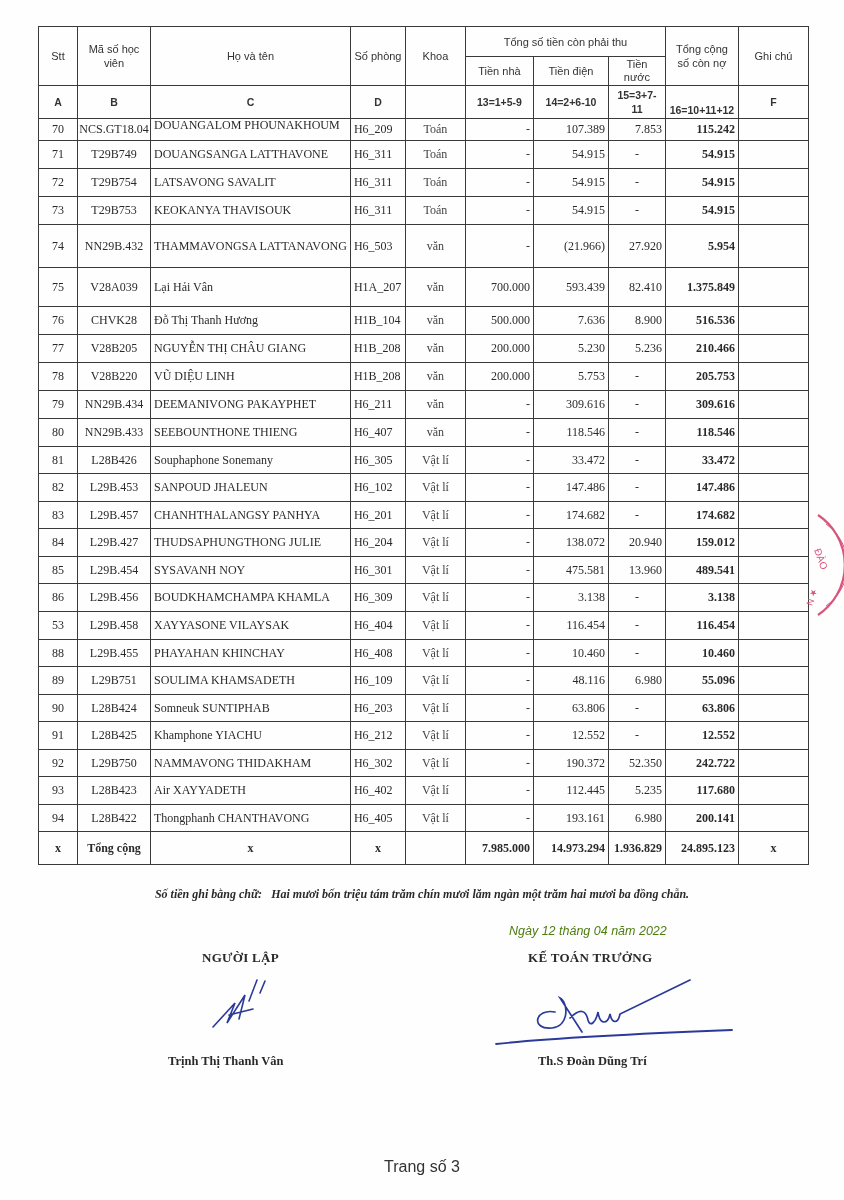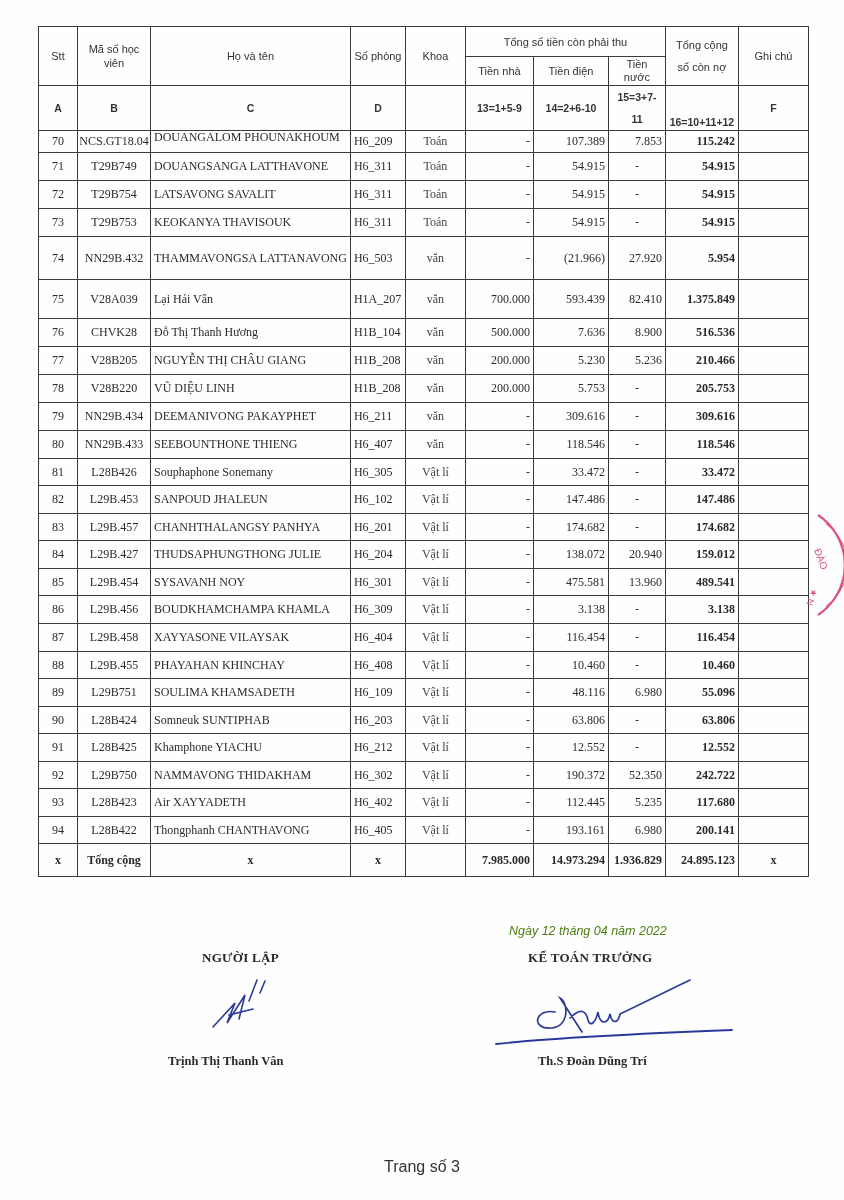--- a/index.html
+++ b/index.html
@@ -49,37 +49,37 @@
         <col style="width:70px">
     </colgroup>
     <thead>
       <tr style="height:30px">
         <th rowspan="2">Stt</th>
         <th rowspan="2" style="white-space:normal;line-height:14px"><span>Mã số học viên</span></th>
         <th rowspan="2">Họ và tên</th>
         <th rowspan="2">Số phòng</th>
         <th rowspan="2">Khoa</th>
         <th colspan="3">Tổng số tiền còn phải thu</th>
-        <th rowspan="2" style="white-space:normal;line-height:22px"><span>Tổng cộng số còn nợ</span></th>
+        <th rowspan="2" style="white-space:normal;line-height:14px"><span>Tổng cộng số còn nợ</span></th>
         <th rowspan="2">Ghi chú</th>
       </tr>
       <tr style="height:29px">
         <th>Tiền nhà</th>
         <th>Tiền điện</th>
         <th style="white-space:normal;line-height:13px"><span>Tiền nước</span></th>
       </tr>
       <tr style="height:33px">
         <th class="code">A</th>
         <th class="code">B</th>
         <th class="code">C</th>
         <th class="code">D</th>
         <th class="code"></th>
         <th class="code">13=1+5-9</th>
         <th class="code">14=2+6-10</th>
-        <th class="code" style="white-space:normal;line-height:22px"><span>15=3+7-11</span></th>
+        <th class="code" style="white-space:normal;line-height:14px"><span>15=3+7-11</span></th>
         <th class="code" style="vertical-align:bottom;padding-bottom:2px">16=10+11+12</th>
         <th class="code">F</th>
       </tr>
     </thead>
     <tbody id="rows">
         <tr style="height: 22px;">
           <td class="c">70</td>
           <td class="c" style="padding: 0px 1px;">NCS.GT18.04</td>
           <td class="l name" style="white-space: normal; line-height: 12px; vertical-align: top;">DOUANGALOM PHOUNAKHOUM</td>
           <td class="l">H6_209</td>
@@ -276,21 +276,21 @@
           <td class="l name">BOUDKHAMCHAMPA KHAMLA</td>
           <td class="l">H6_309</td>
           <td class="c khoa">Vật lí</td>
           <td class="r amount">-</td>
           <td class="r amount">3.138</td>
           <td class="c amount">-</td>
           <td class="r amount b">3.138</td>
           <td class="c"></td>
         </tr>
         <tr style="height: 28px;">
-          <td class="c">87</td>
+          <td class="c">53</td>
           <td class="c">L29B.458</td>
           <td class="l name">XAYYASONE VILAYSAK</td>
           <td class="l">H6_404</td>
           <td class="c khoa">Vật lí</td>
           <td class="r amount">-</td>
           <td class="r amount">116.454</td>
           <td class="c amount">-</td>
           <td class="r amount b">116.454</td>
           <td class="c"></td>
         </tr>
@@ -388,20 +388,24 @@
         <td class="c"></td>
         <td class="r">7.985.000</td>
         <td class="r">14.973.294</td>
         <td class="r">1.936.829</td>
         <td class="r">24.895.123</td>
         <td class="c">x</td>
       </tr>
     </tfoot>
   </table>
 
+  <div class="wordline">
+    <span class="lbl">Số tiền ghi bằng chữ:</span>
+    <span>Hai mươi bốn triệu tám trăm chín mươi lăm ngàn một trăm hai mươi ba đồng chẵn.</span>
+  </div>
 
   <div class="dateline">Ngày 12 tháng 04 năm 2022</div>
 
   <div class="role" style="left:202px">NGƯỜI LẬP</div>
   <div class="role" style="left:528px">KẾ TOÁN TRƯỞNG</div>
 
   <svg class="sig" style="left:205px;top:975px" width="70" height="60" viewBox="0 0 70 60">
     <path d="M8 52 L30 28 L22 48 L40 20 L34 44 M24 40 L48 34 M44 26 L52 5 M55 18 L60 6" fill="none" stroke="#2b3a9a" stroke-width="1.6" stroke-linecap="round"></path>
   </svg>
 

